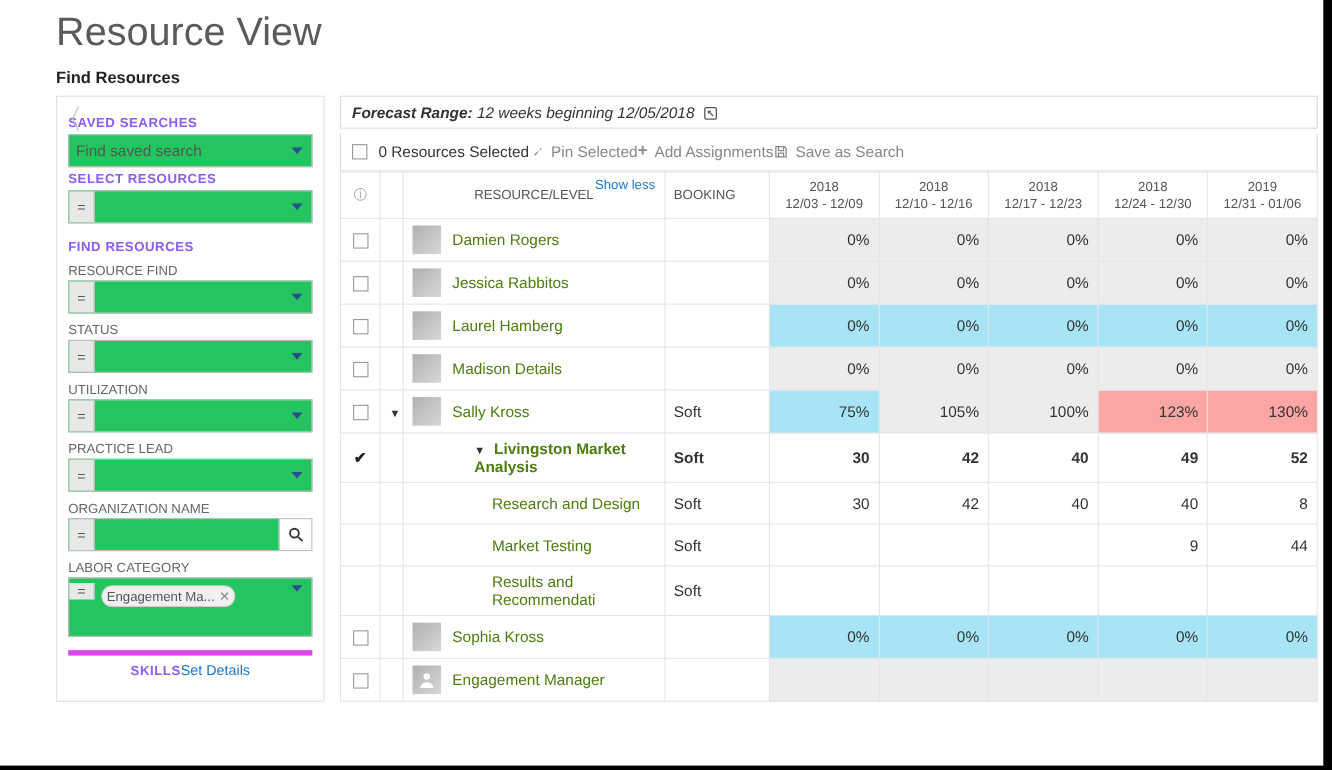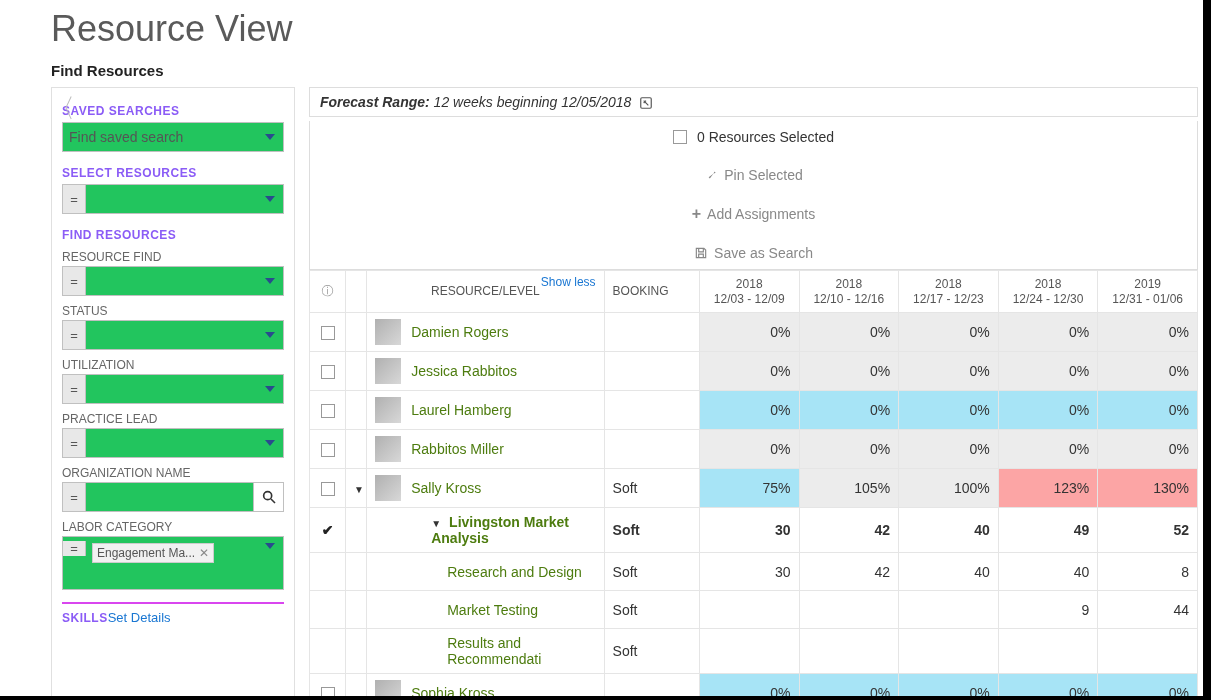--- a/index.html
+++ b/index.html
@@ -74,29 +74,29 @@
     width: 26px;
     display: flex;
     align-items: center;
     justify-content: center;
     color: #2a4b8d;
   }
   .caret-box svg { width: 10px; height: 10px; }
   .token {
     background: #f1f1f1;
     border: 1px solid #ccc;
-    border-radius: 0;
+    border-radius: 10px;
     padding: 2px 4px;
     font-size: 12px;
     display: inline-flex;
     align-items: flex-start;
     gap: 4px;
   }
   .token .x { color: #888; }
-  .side-skills-row { display: flex; justify-content: flex-start; align-items: center; margin-top: 12px; border-top: 2px solid #d946ef; padding-top:6px;}
+  .side-skills-row { display: flex; justify-content: center; align-items: center; margin-top: 12px; border-top: 5px solid #d946ef; padding-top:6px;}
   .link { color: #1976d2; cursor: pointer; font-size: 13px; }
   .collapse-arrow {
     position: absolute;
     margin-left: -2px;
     margin-top: 4px;
     color: #bbb;
     font-size: 26px;
   }
   .main { flex: 1; position: relative; }
   .forecast-bar {
@@ -104,26 +104,24 @@
     padding: 6px 10px;
     margin-bottom: 4px;
     font-style: italic;
   }
   .forecast-bar b { font-weight: 700; }
   .edit-icon { display:inline-flex; vertical-align:middle; margin-left:4px; color:#555; }
   .edit-icon svg { width:14px; height:14px; }
   .toolbar {
     display: flex;
     align-items: center;
-    gap: 22px;
     padding: 8px 10px;
     border: 1px solid #ddd;
     border-top: none;
     color: #888;
-    flex-direction: column;
   }
   .toolbar .cb { margin-right: 4px; }
   .toolbar-item { display: inline-flex; align-items: center; gap: 6px; font-size: 14px; }
   table.grid {
     width: 100%;
     border-collapse: collapse;
     table-layout: fixed;
   }
   .grid th, .grid td {
     border: 1px solid #e5e5e5;
@@ -194,21 +192,21 @@
     <div class="side-section-label">SAVED SEARCHES</div>
     <div class="sel-wrap">
       <div class="sel-inner">Find saved search</div>
       <div class="caret-box">
           <svg viewBox="0 0 10 10">
             <path d="M0 2 L5 8 L10 2 Z" fill="currentColor"></path>
           </svg>
         </div>
     </div>
 
-    <div class="side-section-label" style="margin-top:14px">SELECT RESOURCES</div>
+    <div class="side-section-label" style="margin-top:3px">SELECT RESOURCES</div>
     <div class="sel-wrap with-eq">
       <div class="sel-inner"></div>
       <div class="caret-box">
           <svg viewBox="0 0 10 10">
             <path d="M0 2 L5 8 L10 2 Z" fill="currentColor"></path>
           </svg>
         </div>
     </div>
 
     <div class="side-section-label" style="margin-top:14px">FIND RESOURCES</div>
@@ -416,21 +414,21 @@
             <td class="pct-cell bg-blue">0%</td>
             <td class="pct-cell bg-blue">0%</td>
             <td class="pct-cell bg-blue">0%</td>
           </tr>
           <tr>
             <td class="col-check"><span class="chk"></span></td>
             <td class="col-exp"></td>
             <td>
               <div class="res-cell">
                 <span class="avatar"></span>
-                <span class="name-link">Rabbitos Miller</span>
+                <span class="name-link">Madison Details</span>
               </div>
             </td>
             <td></td>
             <td class="pct-cell bg-gray">0%</td>
             <td class="pct-cell bg-gray">0%</td>
             <td class="pct-cell bg-gray">0%</td>
             <td class="pct-cell bg-gray">0%</td>
             <td class="pct-cell bg-gray">0%</td>
           </tr>
           <tr>

